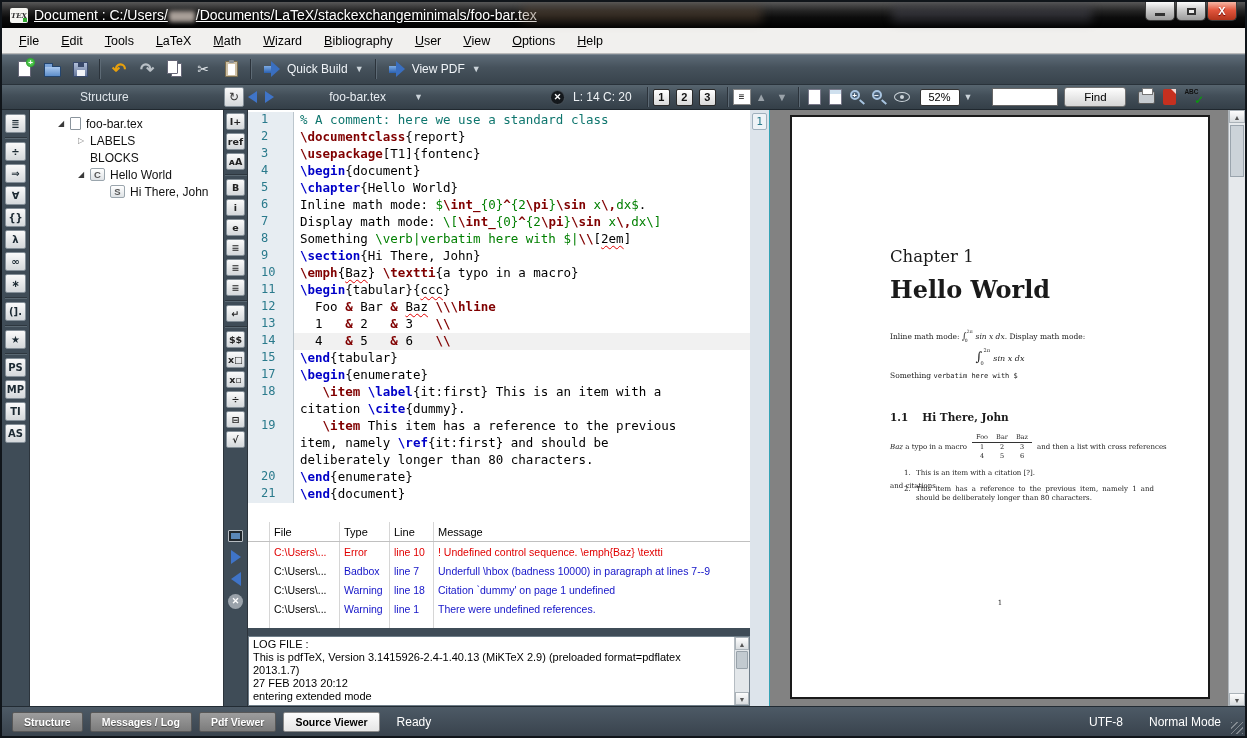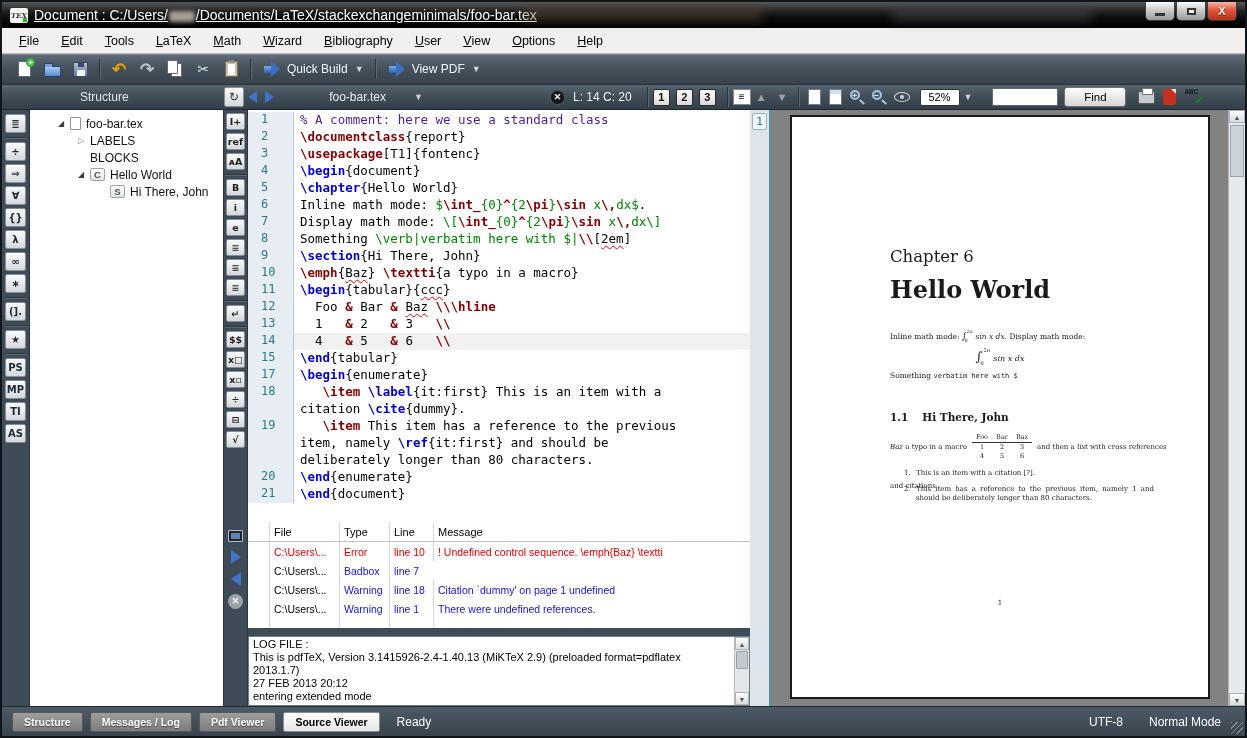--- a/index.html
+++ b/index.html
@@ -142,21 +142,21 @@
               border-radius:2px; color:#222; font:bold 9.5px/15px "DejaVu Sans",sans-serif;
               text-align:center; flex:none; overflow:hidden; }
 
   .editor { flex:1; background:#fff; overflow:hidden; padding-top:2px;
             font-family:"DejaVu Sans Mono","Liberation Mono",monospace; font-size:12.5px; }
   .crow { height:17px; display:flex; white-space:pre; }
   .ln { width:46px; flex:none; background:#e7edf2; border-right:1px solid #bcc6cd;
         color:#2a7a8c; padding-left:13px; font-size:12px; }
   .code { flex:1; padding-left:6px; color:#000; }
   .crow.cur .code { background:#f1f1f1; }
-  .sc { color:#4c1d95; }
+  .sc { color:#0f766e; }
   .sk { color:#0000c8; font-weight:bold; }
   .sm { color:#800000; font-weight:bold; }
   .sg { color:#007f00; }
   .st { color:#000; }
   .se { color:#000; text-decoration:underline wavy #e00000 1px; text-underline-offset:2px; }
 
   .bottomrow { flex:1; display:flex; min-height:0; }
   .msgstrip { width:24px; flex:none; background:#3f4c57; border-right:1px solid #2c343c;
               display:flex; flex-direction:column; align-items:center; padding-top:8px; gap:8px; }
   .monico { width:15px; height:12px; background:#20262c; border:1px solid #b6bcc2; border-radius:1px; position:relative; }
@@ -492,20 +492,21 @@
                 <span class="mcell fileblack">C:\Users\...</span>
                 <span class="mcell">Error</span>
                 <span class="mcell">line 10</span>
                 <span class="mcell">! Undefined control sequence. \emph{Baz} \textti</span>
               </div>
               <div class="mrow mwarn">
                 <span class="mcell"></span>
                 <span class="mcell fileblack">C:\Users\...</span>
                 <span class="mcell">Badbox</span>
                 <span class="mcell">line 7</span>
+                <span class="mcell">Underfull \hbox (badness 10000) in paragraph at lines 7--9</span>
               </div>
               <div class="mrow mwarn">
                 <span class="mcell"></span>
                 <span class="mcell fileblack">C:\Users\...</span>
                 <span class="mcell">Warning</span>
                 <span class="mcell">line 18</span>
                 <span class="mcell">Citation `dummy' on page 1 undefined</span>
               </div>
               <div class="mrow mwarn">
                 <span class="mcell"></span>
@@ -540,21 +541,21 @@
         </div>
       </div>
     </div>
 
     <div class="pdfcol">
       <div class="pagestrip">
           <div class="pagebtn">1</div>
         </div>
       <div class="pdfgray">
         <div class="pdfpage">
-          <div class="p-chapter">Chapter 6</div>
+          <div class="p-chapter">Chapter 1</div>
           <div class="p-title">Hello World</div>
           <div class="p-para1">
             <span>Inline math mode:</span>
             <span class="pint small">∫<span class="psup">2π</span><span class="psub">0</span></span><span class="pmbody">sin x dx</span><span>.</span>
             <span>Display math mode:</span>
           </div>
           <div class="p-display">
             <span class="pint">∫<span class="psup">2π</span><span class="psub">0</span></span><span class="pmbody">sin x dx</span>
           </div>
           <div class="p-verb"><span>Something </span><span class="mono">verbatim here with $</span></div>

